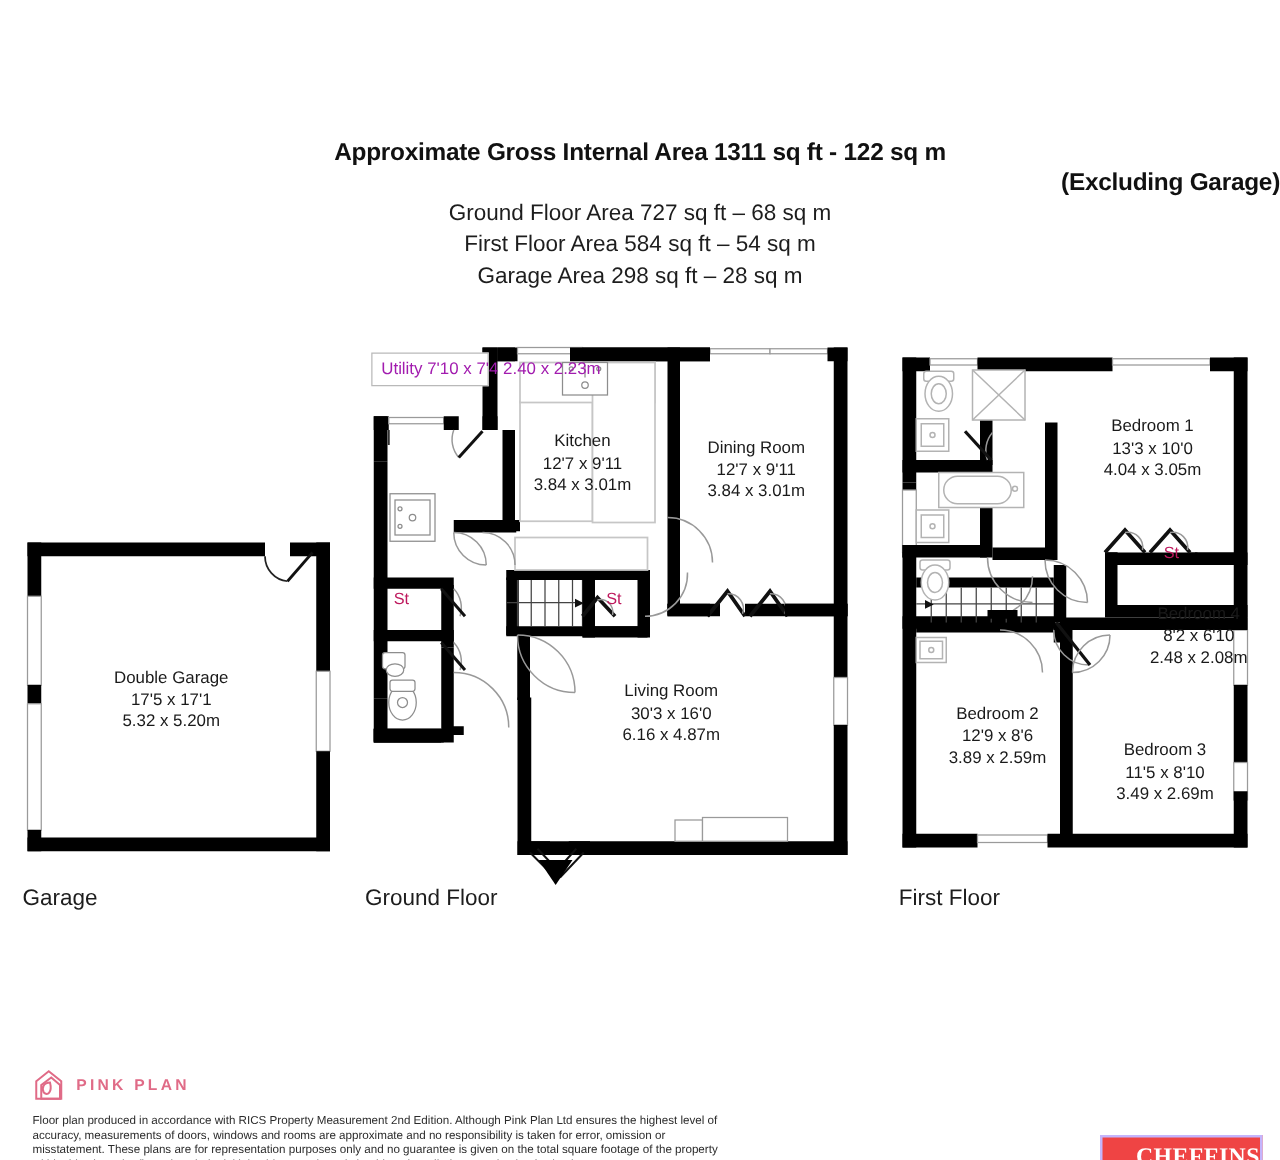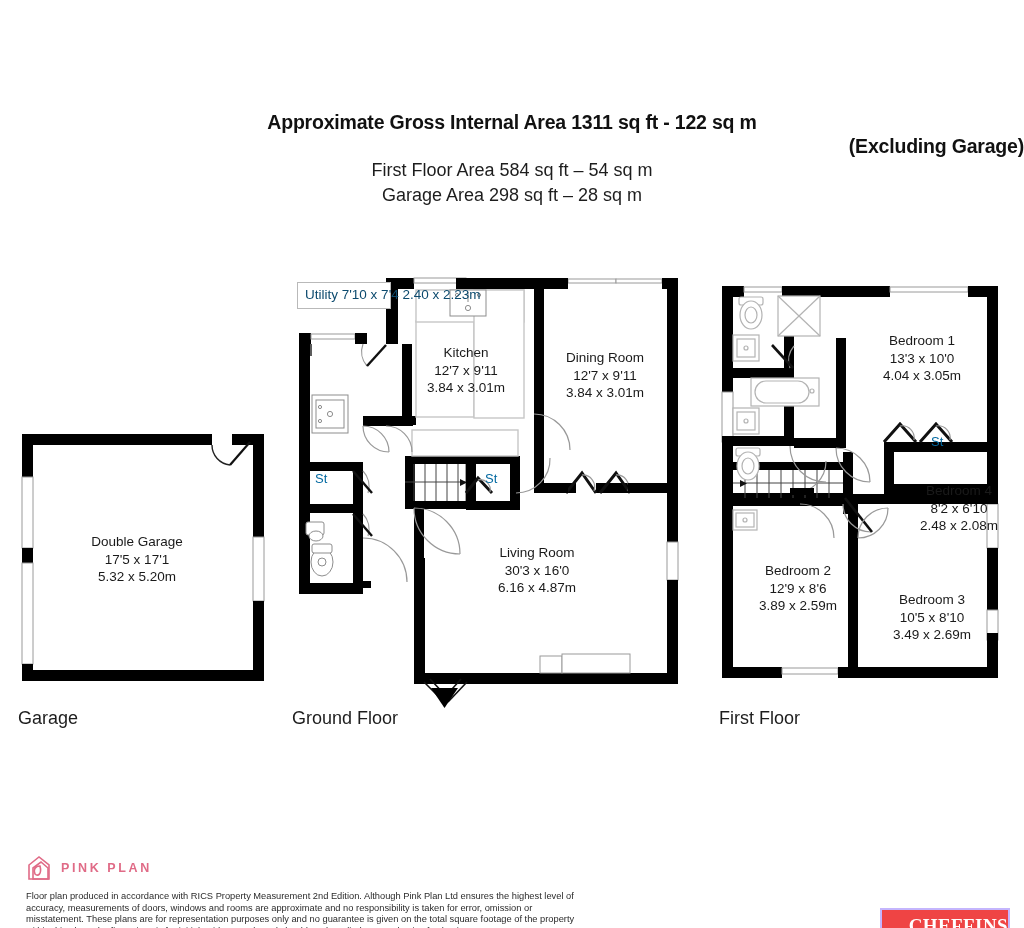--- a/index.html
+++ b/index.html
@@ -44,30 +44,30 @@
   
   .room{
     position:absolute;text-align:center;
     font-size:13.5px;line-height:17.5px;color:#1a1a1a;
     white-space:nowrap;
   }
   .room .nm{display:block;}
   .room .d1{display:block;}
   .room .d2{display:block;}
   .st-lbl{
-    position:absolute;font-size:13px;color:#0369a1;
+    position:absolute;font-size:13px;color:#be185d;
   }
 
   
   .callout{
     position:absolute;
     background:#fff;border:1px solid #b9b9b9;
     text-align:center;font-size:13.5px;line-height:17.5px;
     padding:3px 7px 4px 7px;
-    color:#0c4a6e;white-space:nowrap;
+    color:#a21caf;white-space:nowrap;
   }
 
   
   .pinkplan{
     position:absolute;left:26px;top:816px;
     display:flex;align-items:center;gap:9px;text-align:right;
   }
   .pinkplan .logotext{
     font-size:12.5px;letter-spacing:2.6px;font-weight:bold;
     color:#e06b87;
@@ -88,20 +88,21 @@
   }
 </style>
 </head>
 <body>
 
 <div class="page">
 
   <div class="header">
     <div class="h1">Approximate Gross Internal Area 1311 sq ft - 122 sq m</div>
     <div class="h2">(Excluding Garage)</div>
+    <div class="sub">Ground Floor Area 727 sq ft – 68 sq m</div>
     <div class="sub">First Floor Area 584 sq ft – 54 sq m</div>
     <div class="sub">Garage Area 298 sq ft – 28 sq m</div>
   </div>
 
   <svg class="plans" width="1024" height="928" viewBox="0 0 1024 928">
 
     <g>
 
       <rect x="22" y="396" width="190" height="11" fill="#000"></rect>
 
@@ -446,21 +447,21 @@
   </div>
 
   <div class="room" id="lbl-bed2" style="left:740px;top:524px;width:116px;">
     <span class="nm">Bedroom 2</span>
     <span class="d1">12'9 x 8'6</span>
     <span class="d2">3.89 x 2.59m</span>
   </div>
 
   <div class="room" id="lbl-bed3" style="left:872px;top:553px;width:120px;">
     <span class="nm">Bedroom 3</span>
-    <span class="d1">10'5 x 8'10</span>
+    <span class="d1">11'5 x 8'10</span>
     <span class="d2">3.49 x 2.69m</span>
   </div>
 
   <div class="room" id="lbl-bed4" style="left:903px;top:444px;width:112px;">
     <span class="nm">Bedroom 4</span>
     <span class="d1">8'2 x 6'10</span>
     <span class="d2">2.48 x 2.08m</span>
   </div>
 
   <div class="st-lbl" style="left:315px;top:433px;">St</div>

